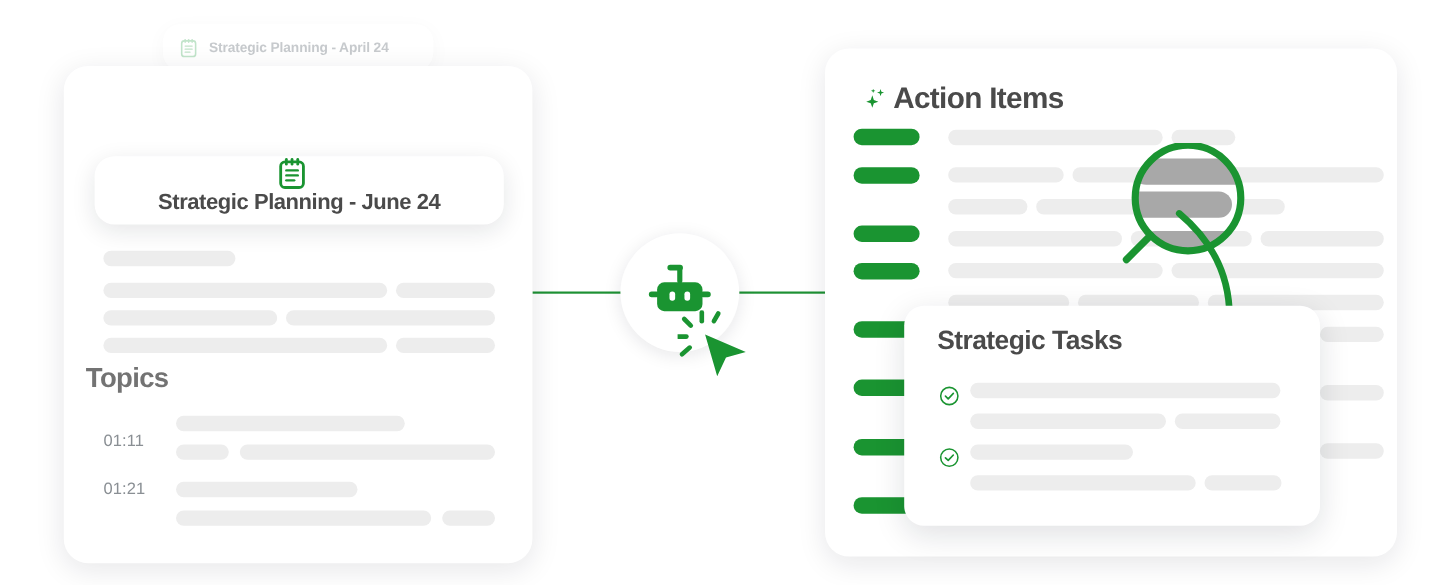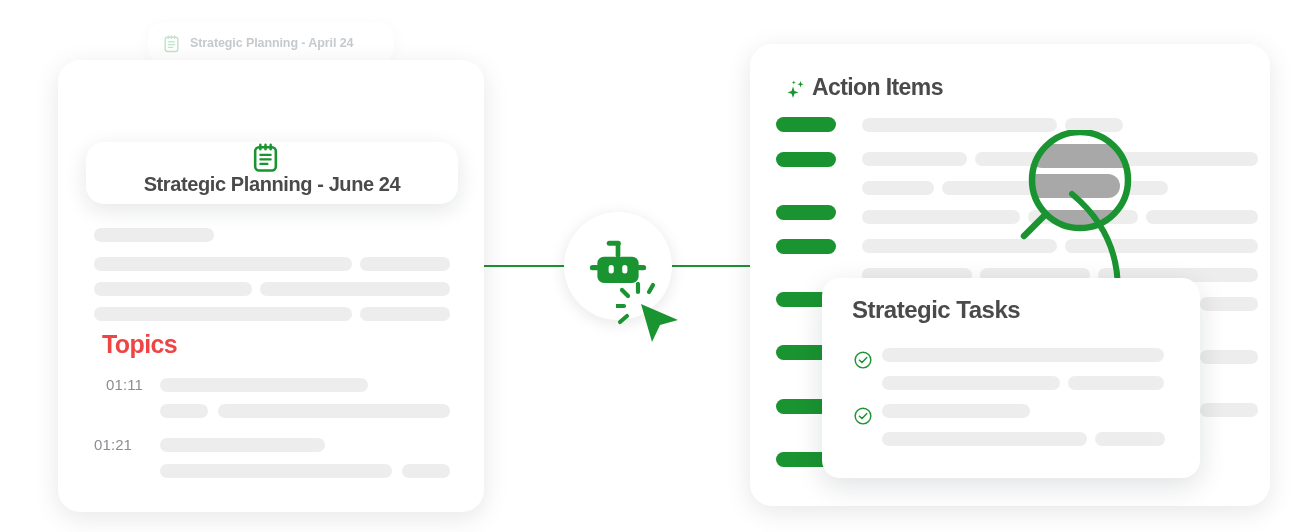--- a/index.html
+++ b/index.html
@@ -81,24 +81,24 @@
   .note-icon { display: block; flex: 0 0 auto; }
   #card-april .note-icon { width: 19px; height: 19px; margin-right: 9px; }
   #card-may   .note-icon { width: 25px; height: 25px; margin-right: 11px; }
   #card-june  .note-icon { width: 31px; height: 31px; margin-right: 13px; }
 
   
   #left-body { position: absolute; left: 0; top: 0; width: 426px; height: 452px; }
 
   #topics-title {
     position: absolute;
-    left: 44px; top: 272px;
+    left: 20px; top: 272px;
     font-size: 25px;
     font-weight: 800;
-    color: #ef4444;
+    color: #737373;
     letter-spacing: -0.6px;
     line-height: 1;
   }
   .topic-time {
     position: absolute;
     font-size: 15px;
     color: #8a8f94;
     font-weight: 400;
     letter-spacing: 0.1px;
   }
@@ -141,21 +141,21 @@
     left: 750px; top: 44px;
     width: 520px; height: 462px;
     background: #ffffff;
     border-radius: 22px;
     box-shadow: 0 6px 26px rgba(17,24,39,0.10);
     z-index: 2;
   }
   #action-title {
     position: absolute;
     left: 812px; top: 76px;
-    font-size: 23px;
+    font-size: 27px;
     font-weight: 800;
     color: #4a4a4a;
     letter-spacing: -0.6px;
     line-height: 1;
     z-index: 3;
   }
   #sparkle-icon {
     position: absolute;
     left: 784px; top: 78px;
     width: 24px; height: 24px;
@@ -226,21 +226,21 @@
           <div class="sk" style="left: 302px; top: 197px; width: 90px; height: 14px;"></div>
           <div class="sk" style="left: 36px; top: 222px; width: 158px; height: 14px;"></div>
           <div class="sk" style="left: 202px; top: 222px; width: 190px; height: 14px;"></div>
           <div class="sk" style="left: 36px; top: 247px; width: 258px; height: 14px;"></div>
           <div class="sk" style="left: 302px; top: 247px; width: 90px; height: 14px;"></div>
         </div>
 
       <div id="topics-title">Topics</div>
 
       <div id="topics-group">
-          <div class="topic-time" style="left: 36px; top: 316px; margin-left: 12px;">01:11</div>
+          <div class="topic-time" style="left: 36px; top: 332px;">01:11</div>
           <div class="sk" style="left: 102px; top: 318px; width: 208px; height: 14px;"></div>
           <div class="sk" style="left: 102px; top: 344px; width: 48px; height: 14px;"></div>
           <div class="sk" style="left: 160px; top: 344px; width: 232px; height: 14px;"></div>
           <div class="topic-time" style="left: 36px; top: 376px;">01:21</div>
           <div class="sk" style="left: 102px; top: 378px; width: 165px; height: 14px;"></div>
           <div class="sk" style="left: 102px; top: 404px; width: 232px; height: 14px;"></div>
           <div class="sk" style="left: 344px; top: 404px; width: 48px; height: 14px;"></div>
         </div>
     </div>
   </div>

